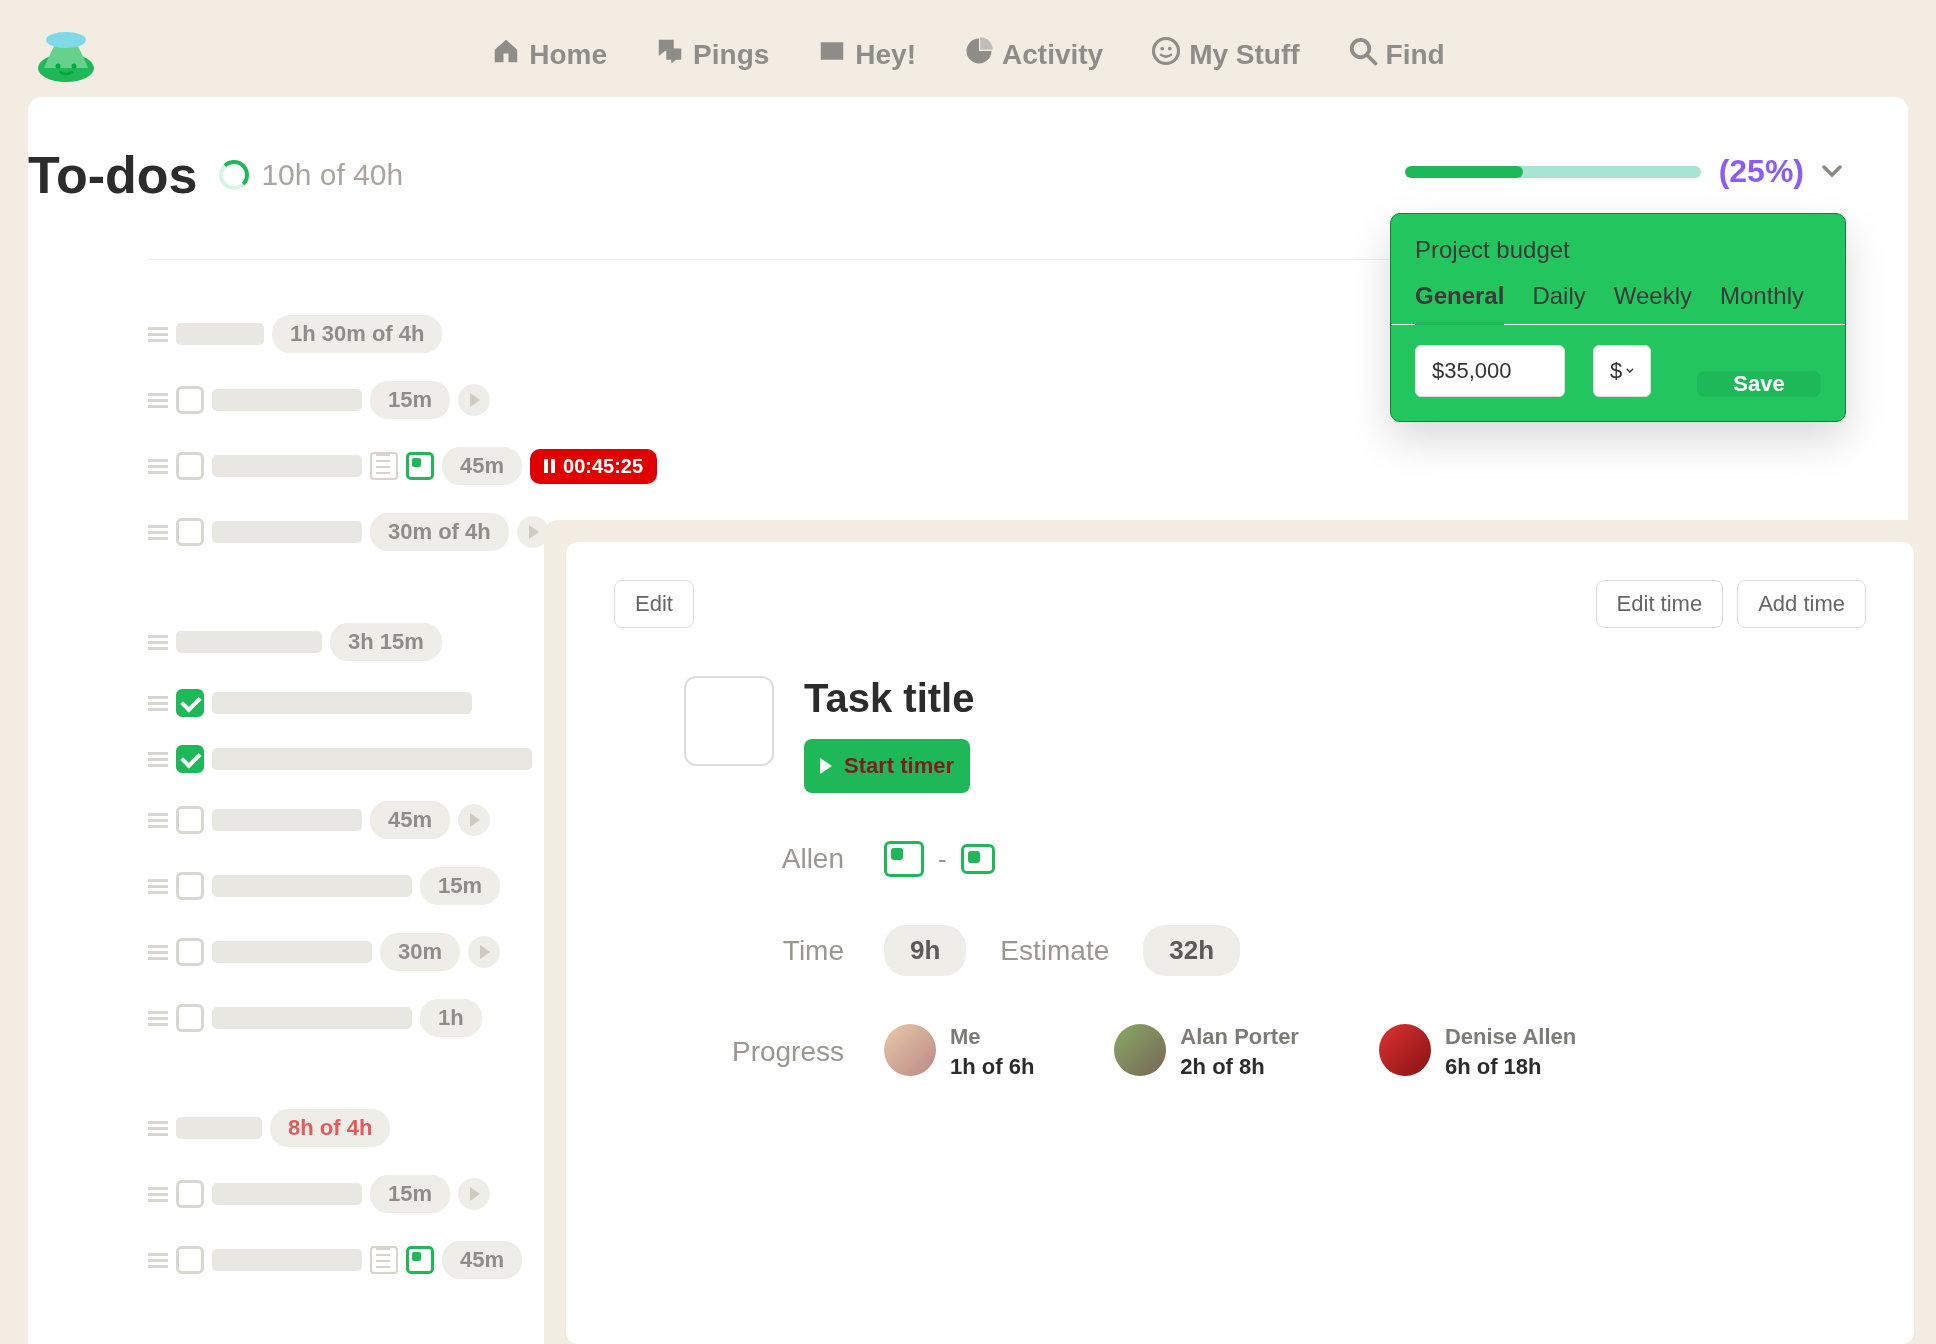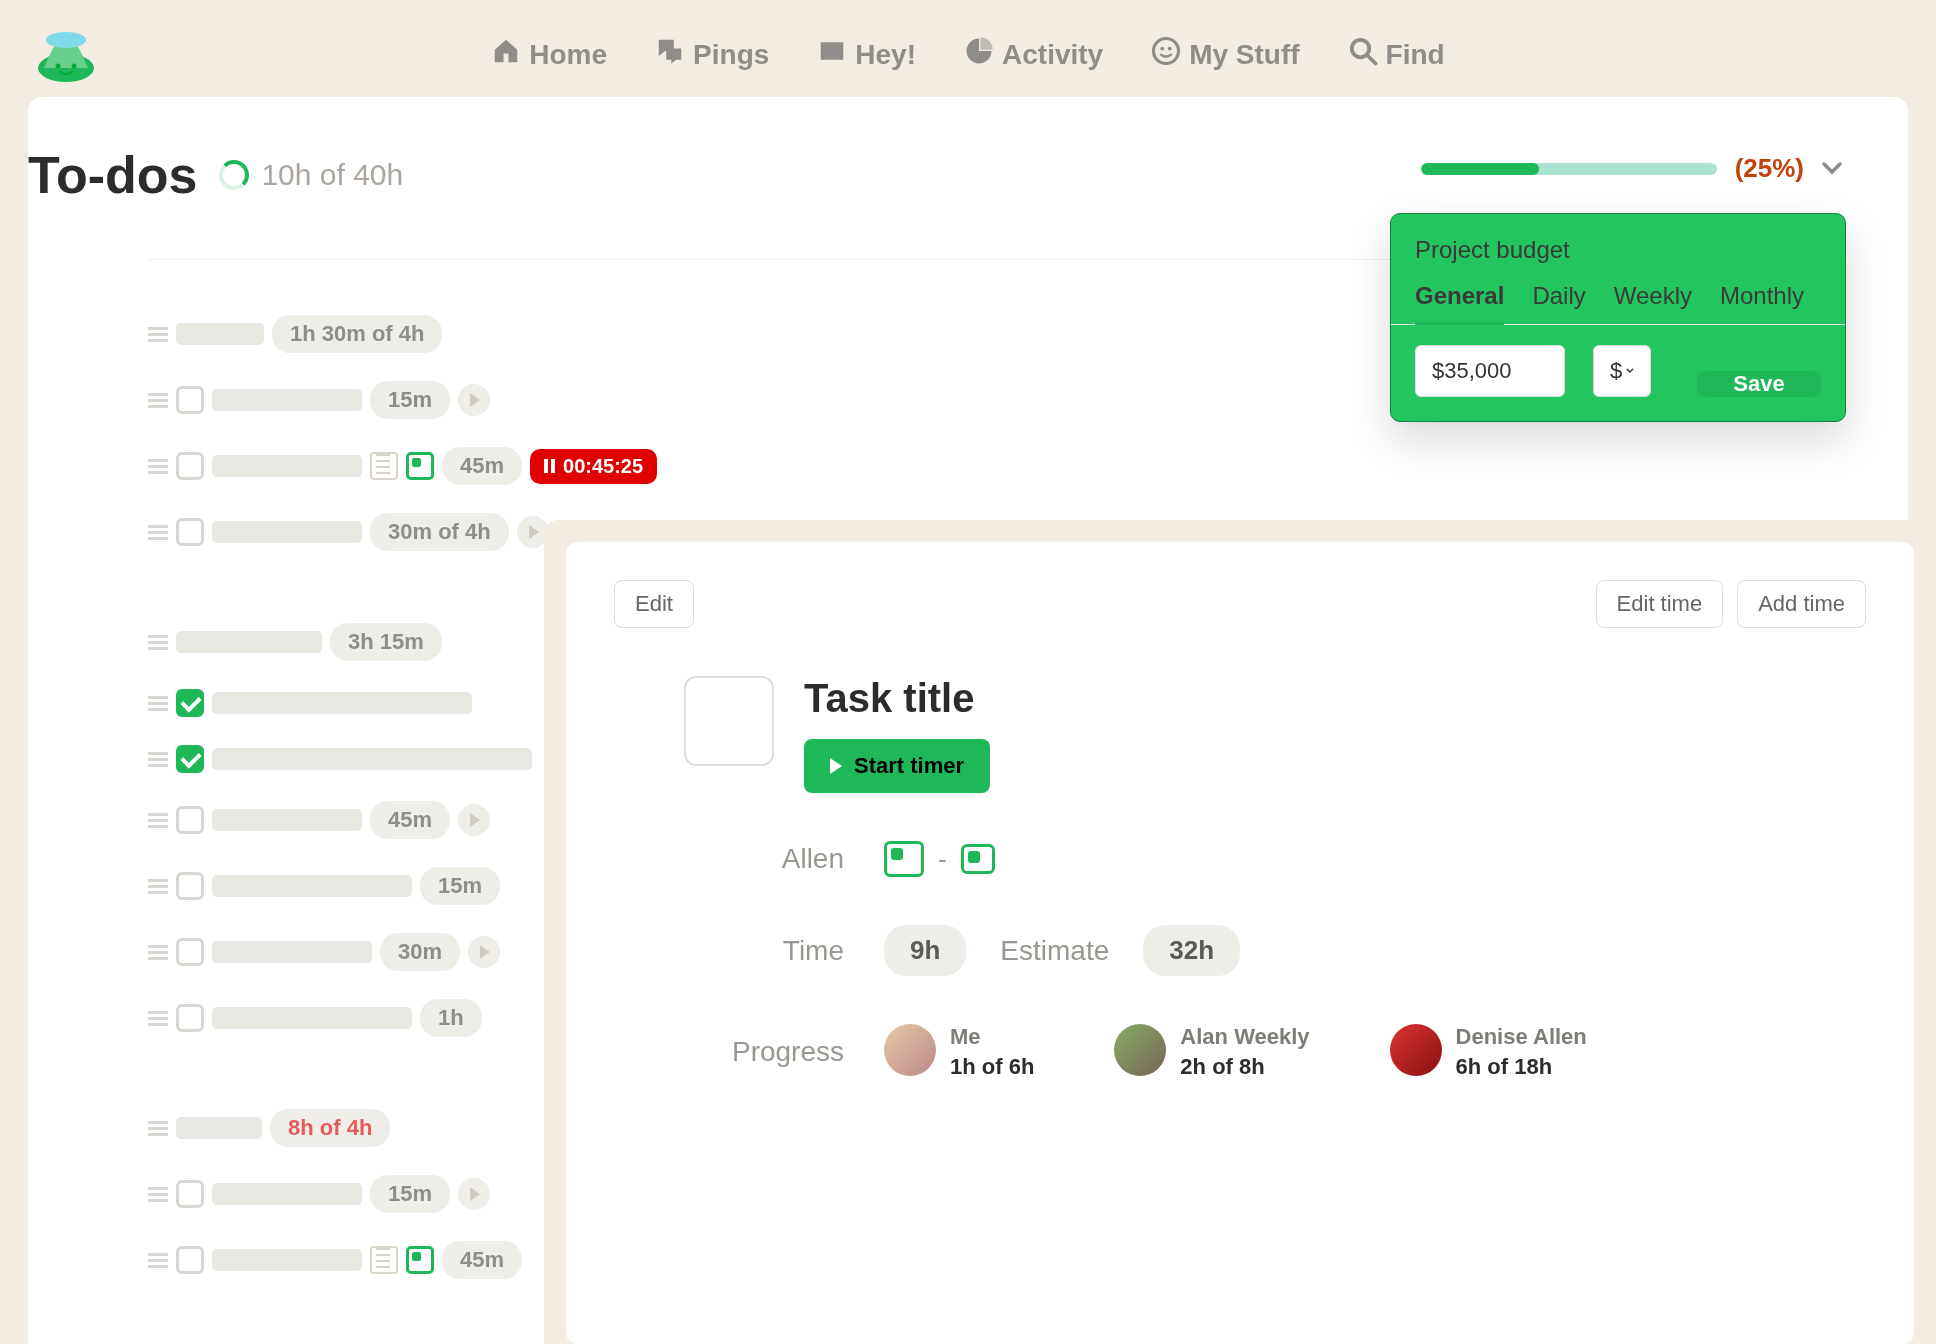--- a/index.html
+++ b/index.html
@@ -99,22 +99,22 @@
     background: #a9e3d2;
     border-radius: 6px;
     overflow: hidden;
   }
   .prog-fill {
     height: 100%;
     background: #1fb859;
     border-radius: 6px;
   }
   .prog-label {
-    color: #c2410c;
-    font-size: 26px;
+    color: #8b5cf6;
+    font-size: 32px;
     font-weight: 600;
   }
   .chev { fill:#8a8a85; }
   
   .divider {
     margin: 54px 120px 0 120px;
     border: none;
     border-top: 1px solid #eee;
   }
   
@@ -295,24 +295,24 @@
   .task-body { margin-top: 48px; padding: 0 40px 0 70px; }
   .task-head { display:flex; gap: 30px; align-items:flex-start; }
   .task-box {
     width: 90px; height: 90px;
     border: 2px solid #ddd; border-radius: 12px;
   }
   .task-title { font-size: 40px; font-weight: 800; color:#2c2c2c; }
   .start-timer {
     margin-top: 18px;
     display: inline-flex; align-items:center; gap: 12px;
-    background: #1fb859; color:#000000;
+    background: #1fb859; color:#7f1d1d;
     border:none; border-radius: 8px;
     font-size: 22px; font-weight: 600;
-    padding: 14px 26px; cursor:pointer;
+    padding: 14px 16px; cursor:pointer;
   }
   .start-timer::before {
     content:"";
     width:0;height:0;
     border-left: 12px solid #fff;
     border-top: 8px solid transparent;
     border-bottom: 8px solid transparent;
   }
   .row3 { display:grid; grid-template-columns: 160px 1fr; gap: 40px; margin-top: 48px; align-items:center; }
   .row3 .lab { text-align:right; color:#9a9791; font-size: 28px; }
@@ -647,21 +647,21 @@
               <div class="person">
                 <div class="avatar" style="background:linear-gradient(135deg,#e8c9a8,#b88)"></div>
                 <div>
                   <div class="pname">Me</div>
                   <div class="pstat">1h of 6h</div>
                 </div>
               </div>
               <div class="person">
                 <div class="avatar" style="background:linear-gradient(135deg,#8a6,#765)"></div>
                 <div>
-                  <div class="pname">Alan Weekly</div>
+                  <div class="pname">Alan Porter</div>
                   <div class="pstat">2h of 8h</div>
                 </div>
               </div>
               <div class="person">
                 <div class="avatar" style="background:linear-gradient(135deg,#d33,#811)"></div>
                 <div>
                   <div class="pname">Denise Allen</div>
                   <div class="pstat">6h of 18h</div>
                 </div>
               </div>

